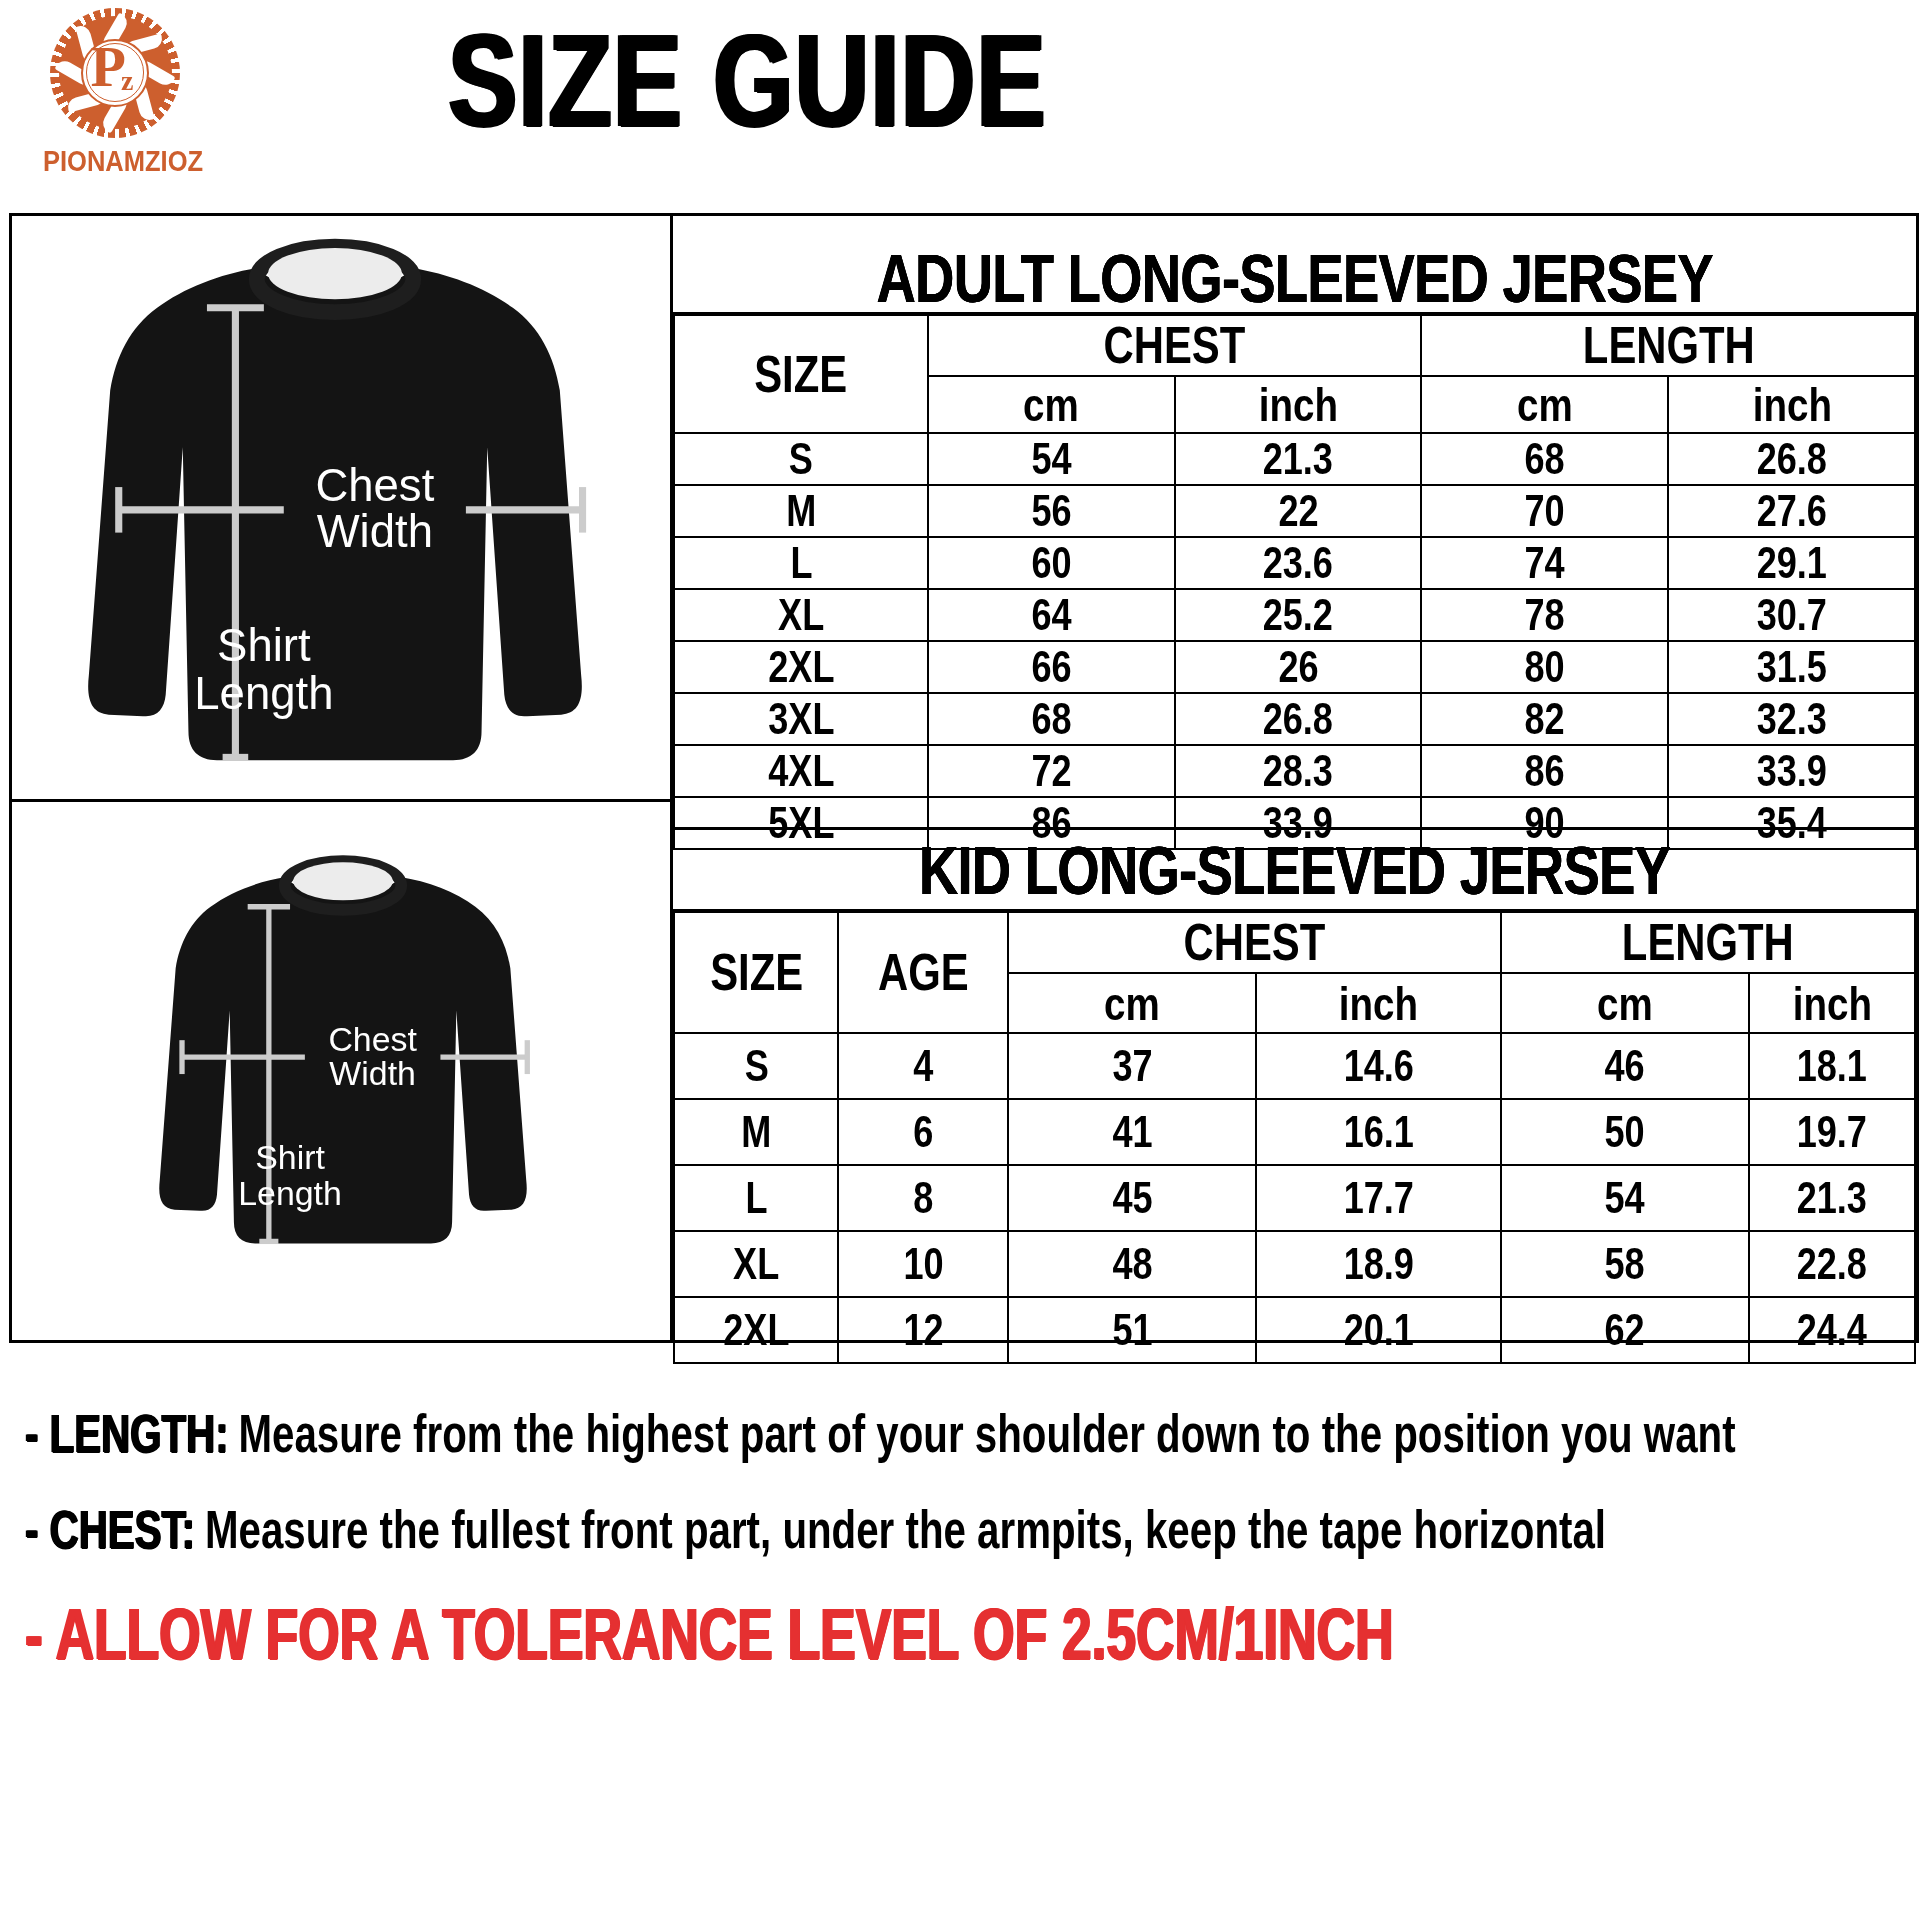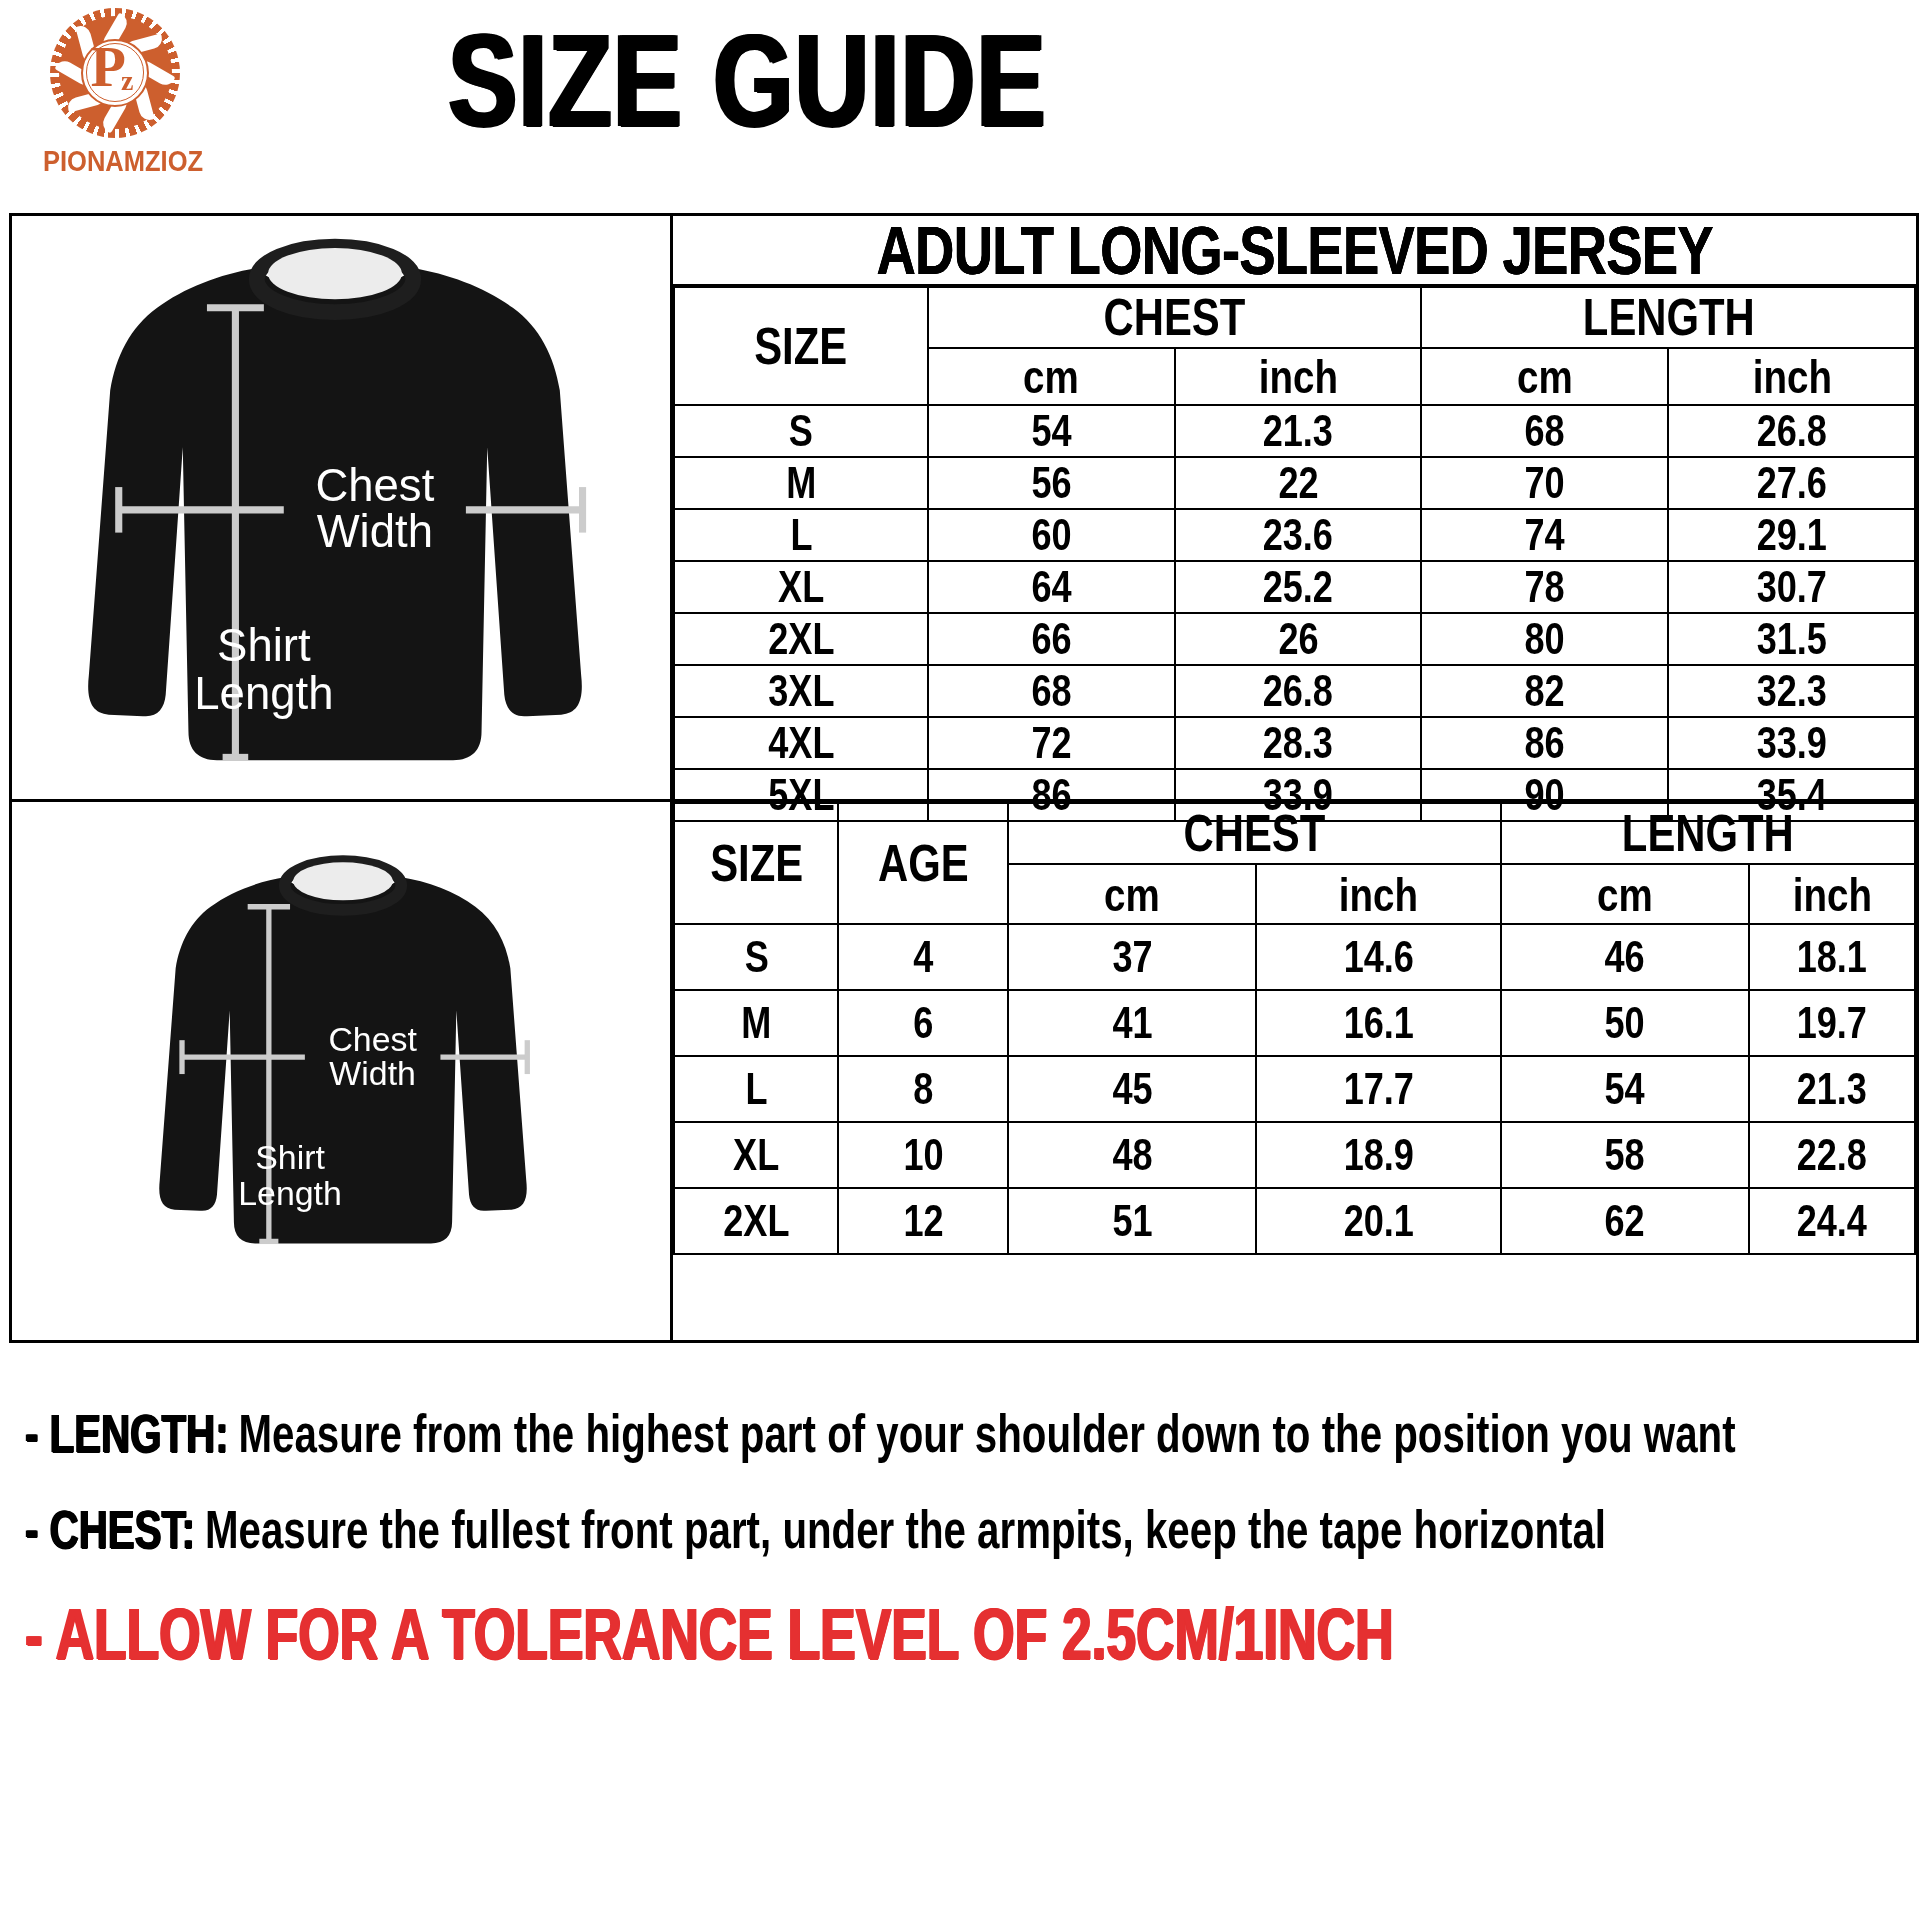--- a/index.html
+++ b/index.html
@@ -36,21 +36,21 @@
   .main-title .sx { transform:scaleX(0.78); }
 
   
   .main-box { position:absolute; left:9.4px; top:213px; width:1910px; height:1130px;
     border:3.8px solid var(--border-color,#000); display:flex; background:#fff; }
   .left-col { width:661px; border-right:3.8px solid var(--border-color,#000);
     display:flex; flex-direction:column; }
   .shirt-panel { position:relative; overflow:hidden; }
   .panel-adult { height:586px; border-bottom:3.8px solid var(--border-color,#000); }
   .panel-kid { flex:1; }
-  .right-col { flex:1; display:flex; flex-direction:column; }
+  .right-col { flex:1; display:flex; flex-direction:column;margin-top:28px; }
   .section-adult { height:586px; border-bottom:3.8px solid var(--border-color,#000);
     display:flex; flex-direction:column; }
   .section-kid { flex:1; display:flex; flex-direction:column; }
 
   .band-title { border-bottom:2.8px solid #000; display:flex; align-items:center; justify-content:center; }
   .band-title-adult { height:70px; }
   .band-title-kid { height:81px; }
   .band-title .t { font-size:68px; letter-spacing:-0.9px; line-height:1; }
   .band-title .sx { transform:scaleX(0.80); }
 
@@ -244,20 +244,23 @@
               <td><span class="sx">86</span></td>
               <td><span class="sx">33.9</span></td>
               <td><span class="sx">90</span></td>
               <td><span class="sx">35.4</span></td>
             </tr>
       </tbody>
         </table>
     </div>
 
     <div class="section-kid">
+      <div class="band-title band-title-kid ultra">
+        <span class="t sx">KID LONG-SLEEVED JERSEY</span>
+      </div>
       <table class="tbl-kid">
         <colgroup>
             <col style="width:13.2%">
             <col style="width:13.7%">
             <col style="width:20%">
             <col style="width:19.7%">
             <col style="width:20%">
             <col style="width:13.4%">
           </colgroup>
         <tbody>

